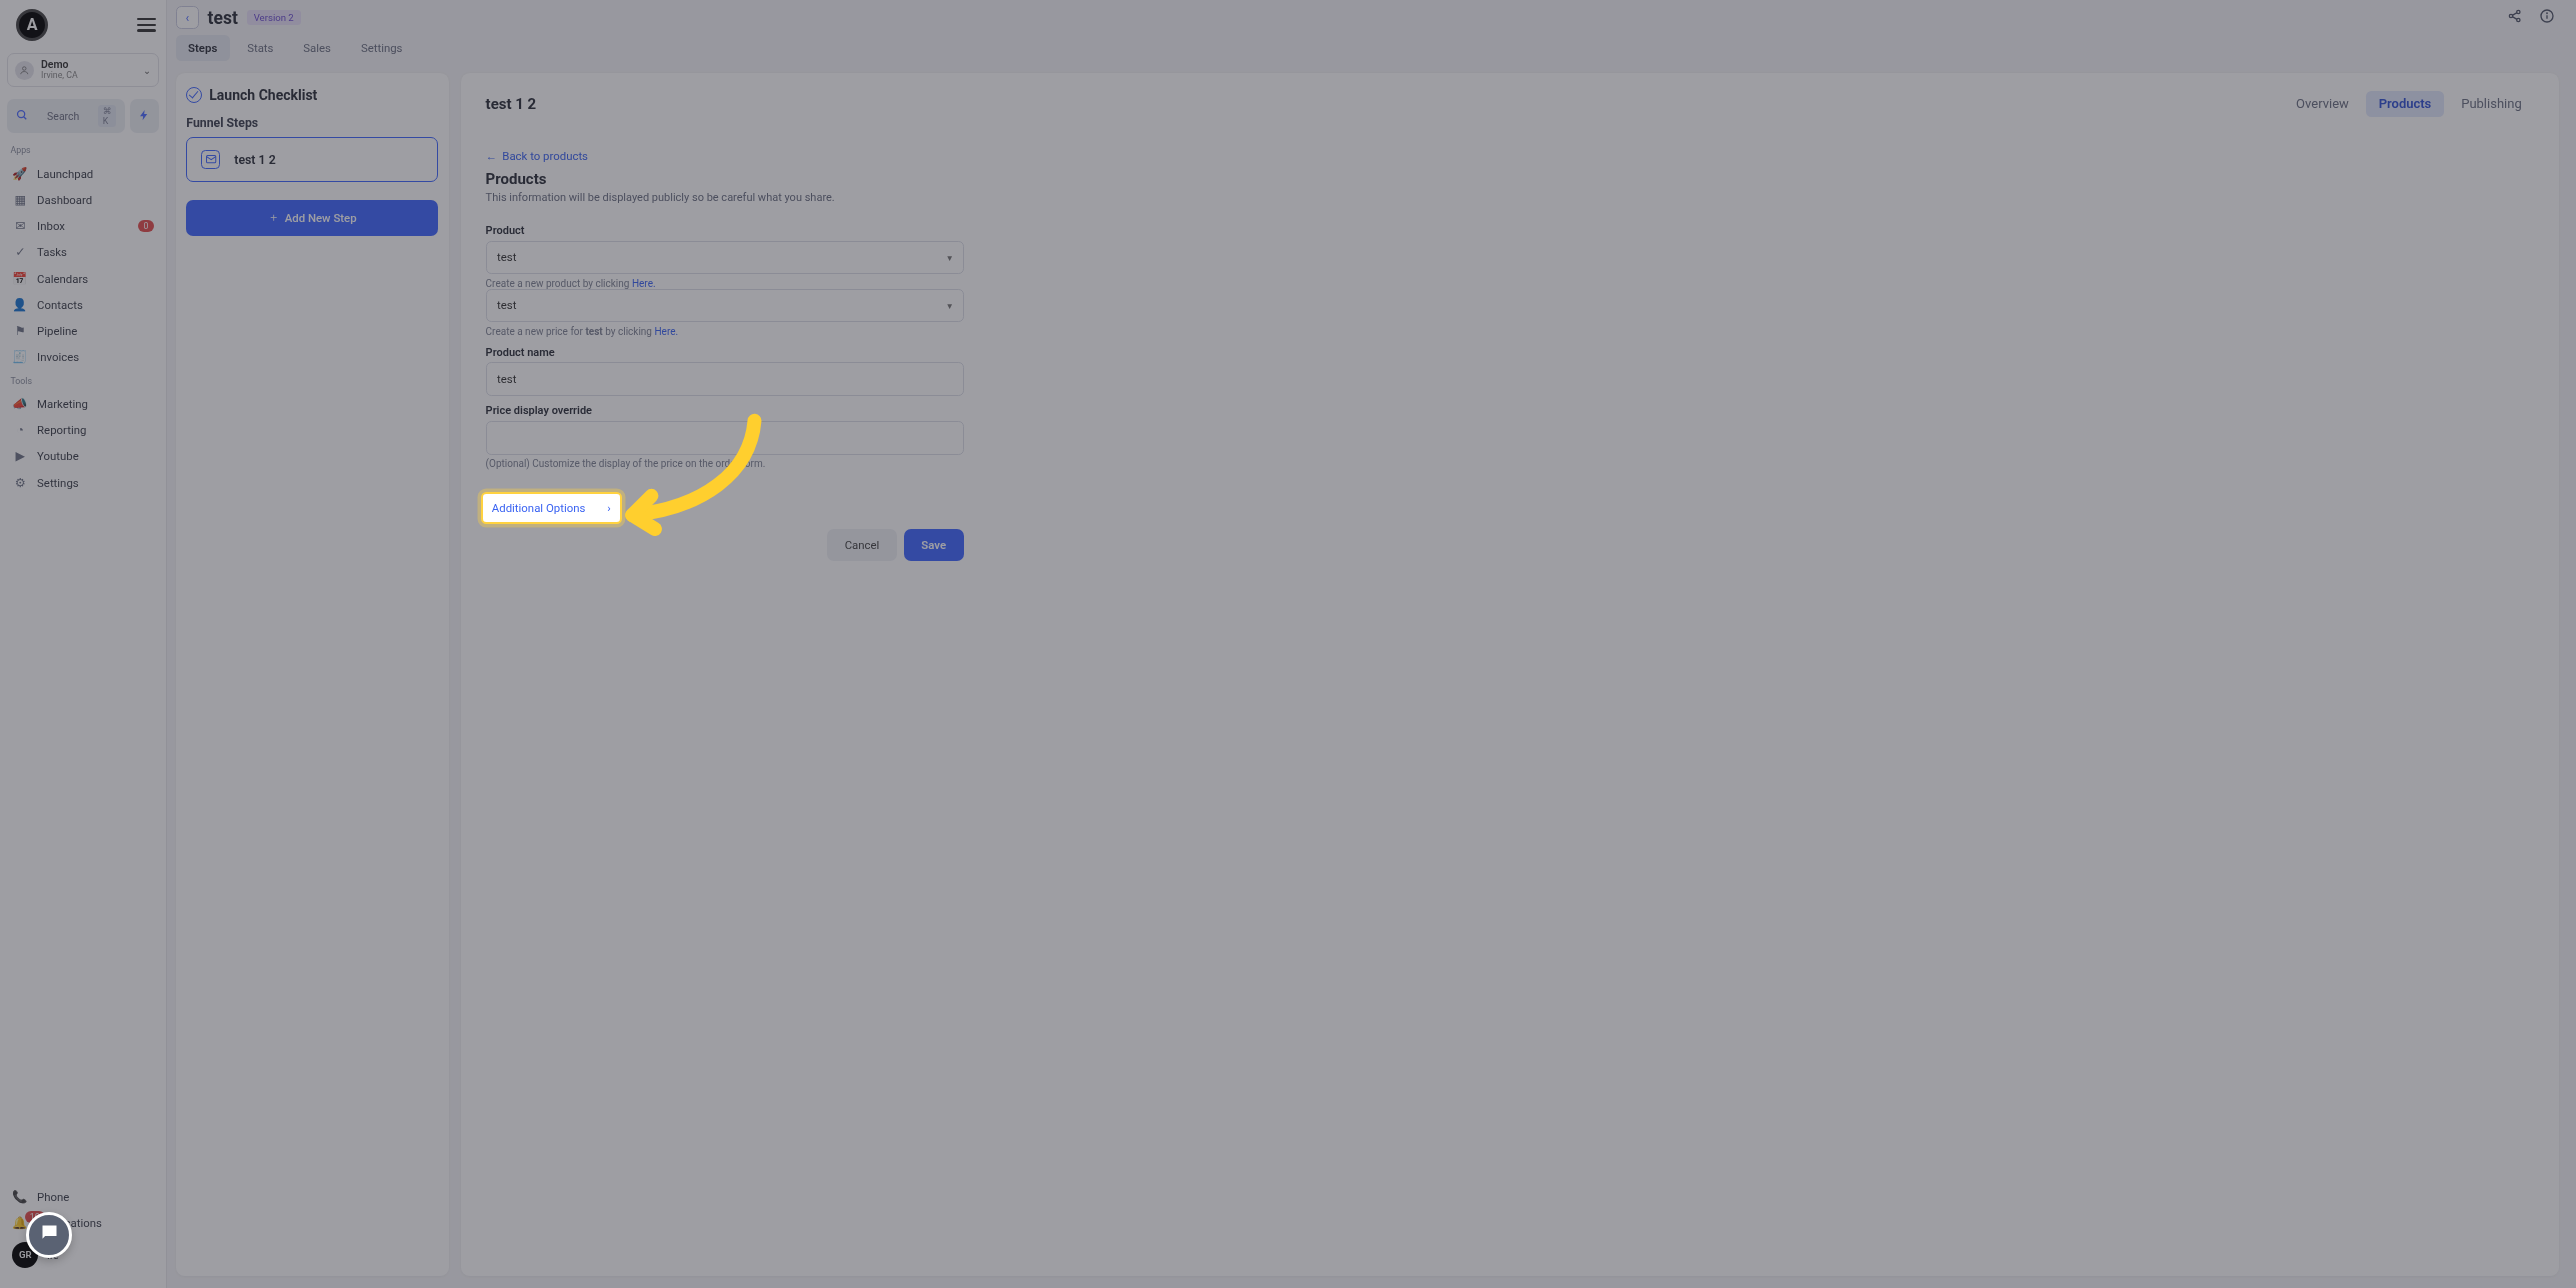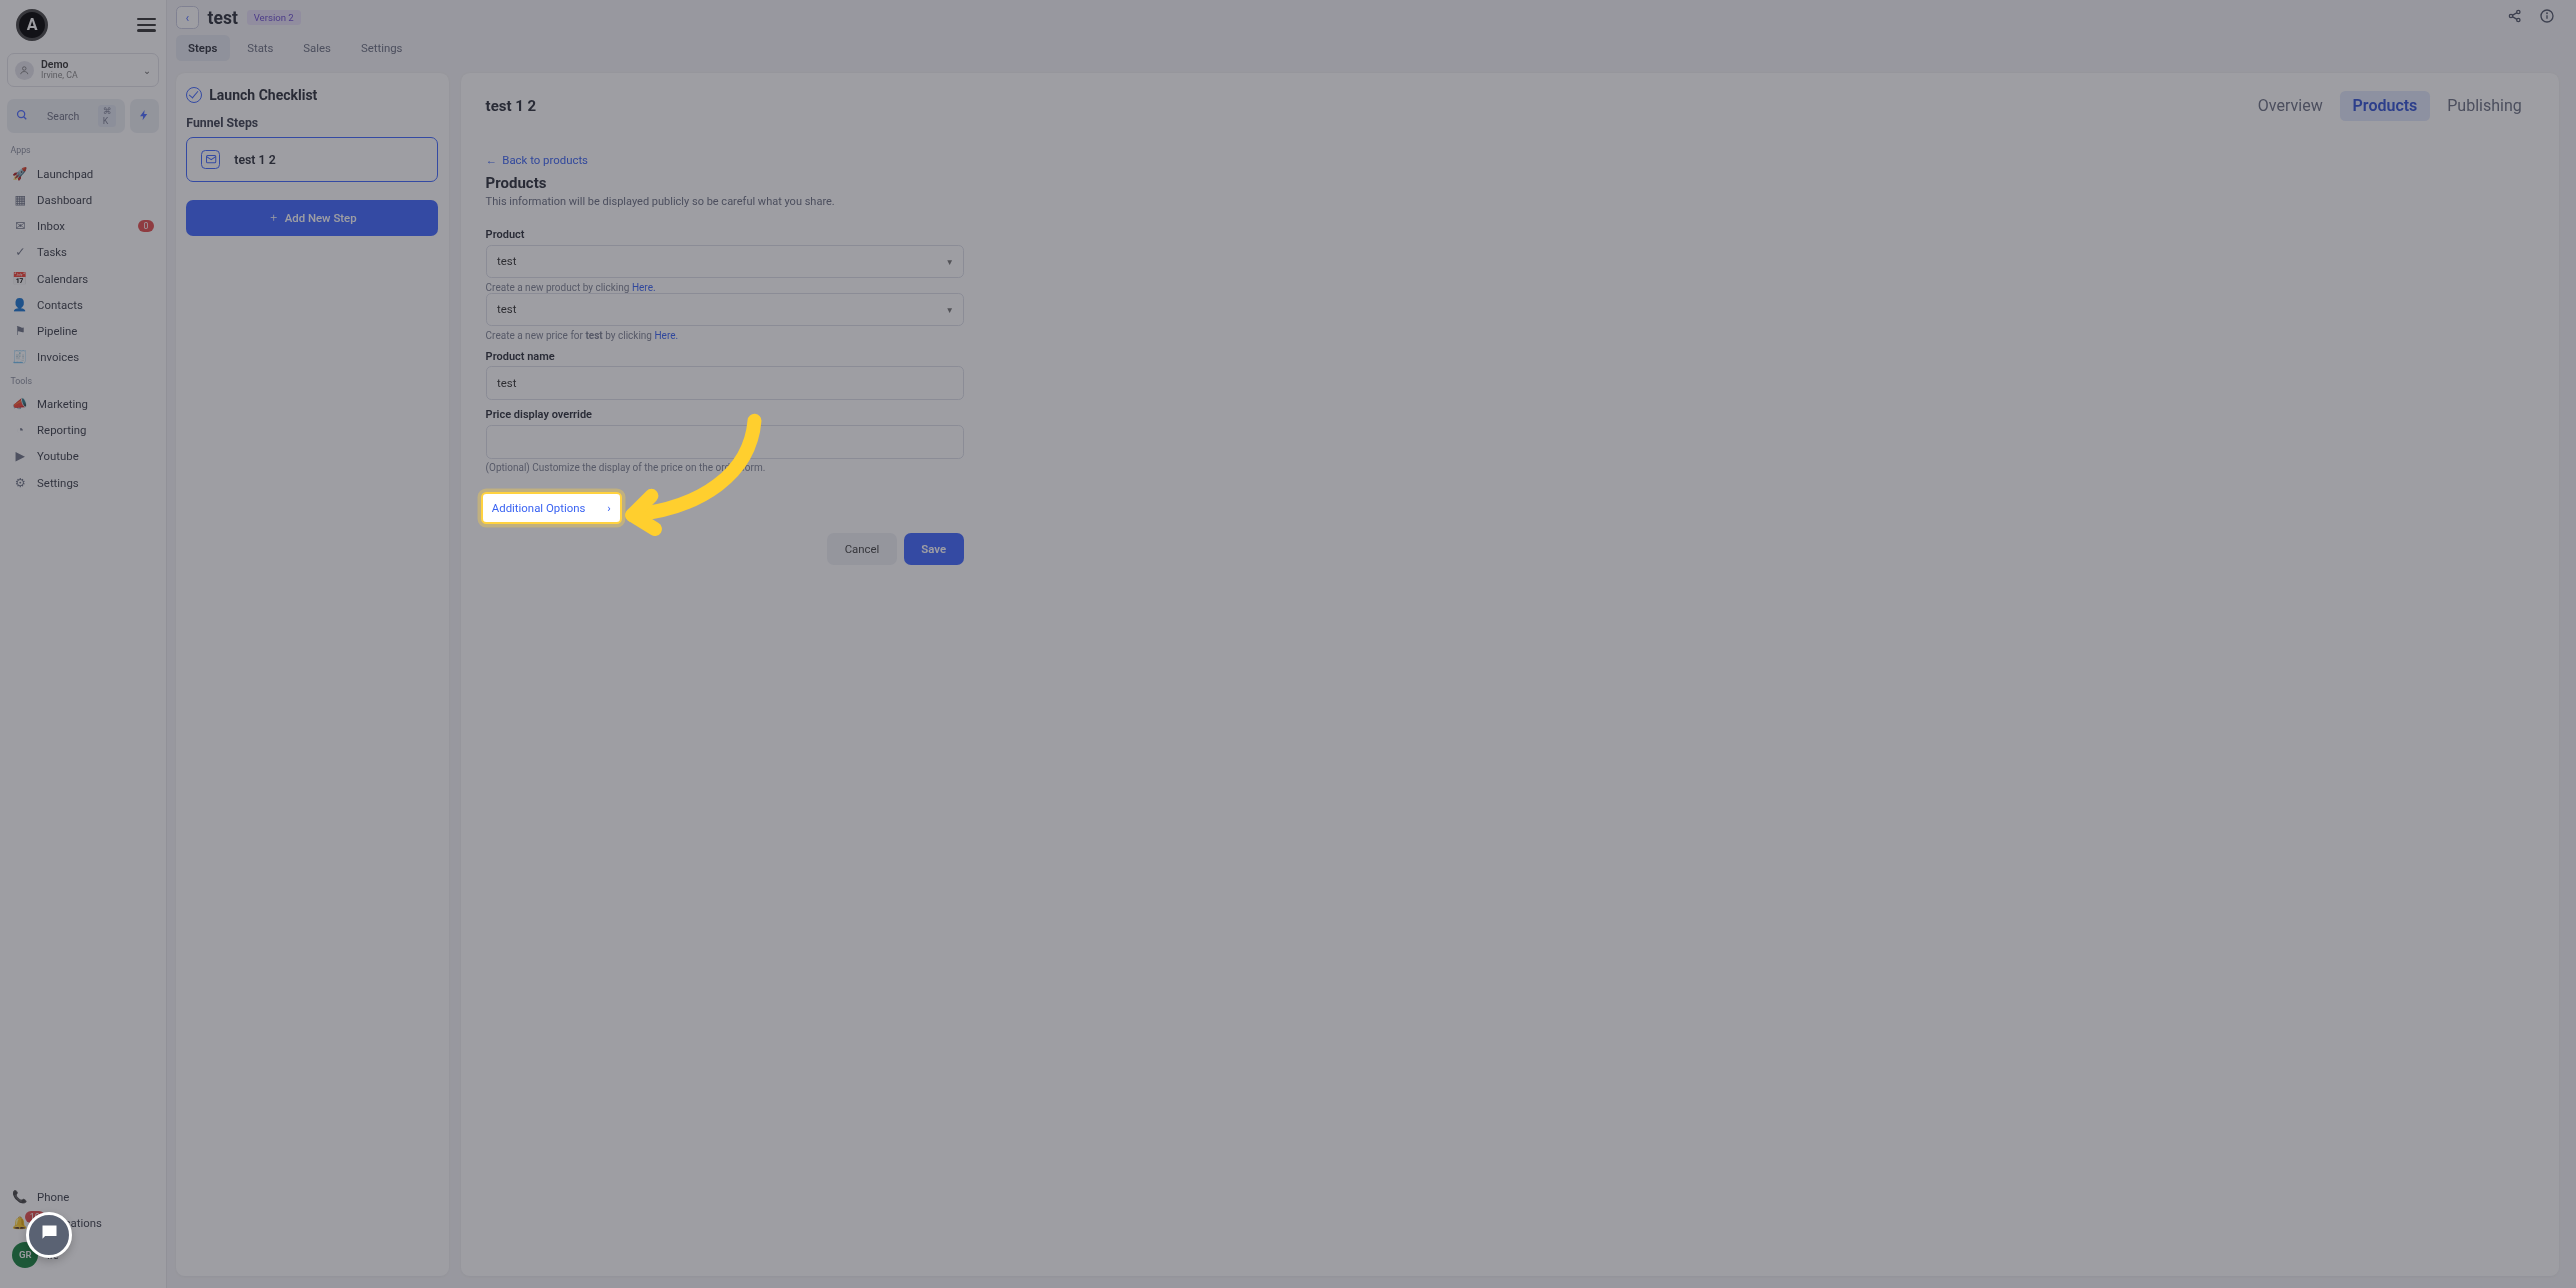--- a/index.html
+++ b/index.html
@@ -34,21 +34,21 @@
 .bolt-btn { width:30px; background:#eceef3; border-radius:7px; display:flex; align-items:center; justify-content:center; color:#4b6bff; cursor:pointer; }
 
 .section-label { font-size:8.8px; color:#8a8f9e; padding: 3.5px 10.5px; }
 
 .nav { padding: 1.8px 0; }
 .nav-item { display:flex; align-items:center; gap:8.8px; padding:6.1px 12.3px; font-size:11.4px; color:#3b3f4a; cursor:pointer; position:relative; }
 .nav-item .ico { width:16px; text-align:center; color:#6d7385; font-size:12.3px; }
 .nav-item .badge { margin-left:auto; background:#e34d4d; color:#fff; font-size:8.8px; border-radius:8.8px; padding:0.9px 5.3px; }
 
 .sidebar-footer { margin-top:auto; padding: 3.5px 0 14px 0; }
-.profile-av { width:26px; height:26px; border-radius:50%; background:#15803d; color:#fff; font-size:9.6px; font-weight:600; display:flex; align-items:center; justify-content:center; margin-left:12.3px; }
+.profile-av { width:26px; height:26px; border-radius:50%; background:#000000; color:#fff; font-size:9.6px; font-weight:600; display:flex; align-items:center; justify-content:center; margin-left:12.3px; }
 
 .chat-bubble { position:absolute; left:26px; bottom:30px; width:46px; height:46px; border-radius:50%; background:#5a6273; border:3.5px solid #fff; box-shadow:0 3.5px 8.8px rgba(0,0,0,.2); display:flex; align-items:center; justify-content:center; color:#fff; font-size:19px; z-index:60; }
 
 
 .main { flex:1; display:flex; flex-direction:column; min-width:0; }
 .topbar { height:35px; display:flex; align-items:center; padding:0 17.5px 0 8.8px; gap:8.8px; }
 .back-btn { width:23px; height:23px; border:0.9px solid #c9cbe0; border-radius:5.3px; display:flex; align-items:center; justify-content:center; color:#4b6bff; cursor:pointer; background:#fff; font-size:12.3px; }
 .page-title { font-size:17.5px; font-weight:700; color:#2b2f3a; }
 .ver-chip { background:#e7e0f7; color:#6c4dd0; font-size:9.6px; border-radius:3.5px; padding:1.8px 7px; }
 .topbar-spacer { flex:1; }
@@ -70,21 +70,21 @@
 .step-card { border:1.8px solid #3f67ff; border-radius:7px; padding:12.3px 14px; display:flex; align-items:center; gap:14px; cursor:pointer; margin-bottom:17.5px; }
 .step-ico { width:19px; height:19px; border:1.8px solid #3f67ff; border-radius:4.4px; display:flex; align-items:center; justify-content:center; color:#3f67ff; }
 .step-name { font-size:12.3px; font-weight:600; color:#2b2f3a; }
 .add-step-btn { background:#3f67ff; color:#fff; border:none; border-radius:7px; padding:10.5px; font-size:11.4px; font-weight:500; cursor:pointer; display:flex; align-items:center; justify-content:center; gap:5.3px; }
 
 
 .right-panel { flex:1; padding:17.5px 24.5px; position:relative; min-width:0; }
 .rp-header { display:flex; align-items:center; }
 .rp-title { font-size:15px; font-weight:700; color:#2b2f3a; }
 .rp-tabs { margin-left:auto; display:flex; gap:5.3px; }
-.rp-tab { padding:5.3px 12.3px; font-size:16px; color:#6a6f82; border-radius:5.3px; cursor:pointer; }
+.rp-tab { padding:5.3px 12.3px; font-size:13px; color:#6a6f82; border-radius:5.3px; cursor:pointer; }
 .rp-tab.active { background:#e0e7fb; color:#3051d3; font-weight:600; }
 
 .back-link { display:inline-flex; align-items:center; gap:5.3px; color:#3a63f2; font-size:11.4px; margin-top:32px; cursor:pointer; }
 .sec-title { font-size:15px; font-weight:700; color:#2b2f3a; margin-top:7px; }
 .sec-desc { font-size:11px; color:#6a6f82; margin-top:3.5px; margin-bottom:20px; }
 
 .field-label { font-size:11px; font-weight:600; color:#2b2f3a; margin-top:8.8px; margin-bottom:3.5px; display:block; }
 .select, .text-input { width:478px; max-width:100%; border:0.9px solid #dcdfe8; border-radius:5.3px; background:#fff; padding:8.8px 10.5px; font-size:11.4px; color:#333; display:flex; align-items:center; justify-content:space-between; cursor:pointer; }
 .text-input { cursor:text; }
 .caret { color:#777; font-size:9.6px; }

